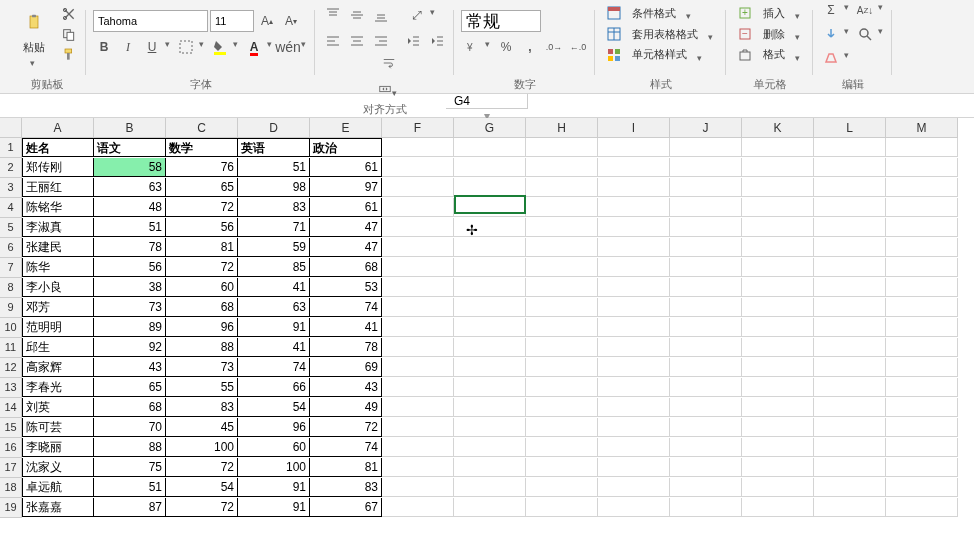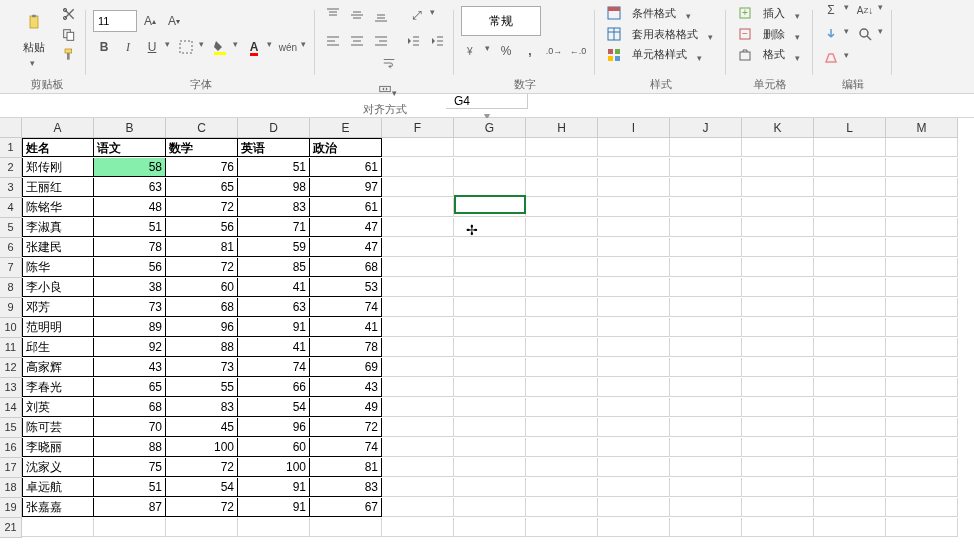--- a/index.html
+++ b/index.html
@@ -49,21 +49,21 @@
 
 .selected-cell { position: absolute; border: 2px solid #1a7f37; pointer-events: none; }
 .cursor-plus { position: absolute; font-size: 14px; color: #000; pointer-events: none; }
 
 svg { width: 16px; height: 16px; }
 
 .col-A { width: 72px; } .col-B { width: 72px; } .col-C { width: 72px; } .col-D { width: 72px; } .col-E { width: 72px; }
 .col-F { width: 72px; } .col-G { width: 72px; } .col-H { width: 72px; } .col-I { width: 72px; } .col-J { width: 72px; }
 .col-K { width: 72px; } .col-L { width: 72px; } .col-M { width: 72px; }
 
-.number-format-select { border: 1px solid #ababab; background: #fff; height: 30px; width: 80px; font-size: 12px; padding: 0 4px; text-align: center; }
+.number-format-select { border: 1px solid #ababab; background: #fff; height: 22px; width: 80px; font-size: 17px; padding: 0 4px; }
 </style>
 </head>
 <body>
 
 <div class="ribbon">
 
   <div class="ribbon-group">
     <div style="display:flex;gap:4px;align-items:center;">
       <div class="big-btn">
         <div class="big-btn-icon">
@@ -96,20 +96,21 @@
             </svg>
           </div>
       </div>
     </div>
     <div class="ribbon-group-label">剪贴板</div>
   </div>
 
   <div class="ribbon-group">
     <div class="ribbon-stack" style="gap:4px;">
       <div class="font-row">
+        <input class="font-select font-name" value="Tahoma" style="">
         <input class="font-select font-size" value="11" style="">
         <div class="small-btn">A<sup style="font-size:8px">▴</sup></div>
         <div class="small-btn">A<sup style="font-size:8px">▾</sup></div>
       </div>
       <div class="font-row">
         <div class="small-btn" style="font-weight:bold">B</div>
         <div class="small-btn" style="font-style:italic;font-family:serif">I</div>
         <div class="small-btn" style="text-decoration:underline">U</div>
         <span class="dropdown-arrow"></span>
         <div class="small-btn">
@@ -122,21 +123,21 @@
             <svg viewBox="0 0 16 16">
               <path d="M4 2l6 6-4 4-4-4z" fill="#666"></path>
               <rect x="2" y="13" width="12" height="3" fill="#ffff00"></rect>
             </svg>
           </div>
         <span class="dropdown-arrow"></span>
         <div class="small-btn">
             <span style="position:relative"><b style="color:#333">A</b><span style="position:absolute;left:0;right:0;bottom:-2px;height:3px;background:#ff0000"></span></span>
           </div>
         <span class="dropdown-arrow"></span>
-        <div class="small-btn" style="font-size:10px">
+        <div class="small-btn" style="font-size:14px">
             <ruby>wén<rt></rt></ruby>
           </div>
         <span class="dropdown-arrow"></span>
       </div>
     </div>
     <div class="ribbon-group-label">字体</div>
   </div>
 
   <div class="ribbon-group">
     <div class="ribbon-stack" style="gap:4px;">
@@ -670,33 +671,17 @@
         <div class="cell col-E bordered num">67</div>
         <div class="cell col-F"></div>
         <div class="cell col-G"></div>
         <div class="cell col-H"></div>
         <div class="cell col-I"></div>
         <div class="cell col-J"></div>
         <div class="cell col-K"></div>
         <div class="cell col-L"></div>
         <div class="cell col-M"></div>
       </div>
-      <div class="row">
-        <div class="row-header">21</div>
-        <div class="cell col-A"></div>
-        <div class="cell col-B"></div>
-        <div class="cell col-C"></div>
-        <div class="cell col-D"></div>
-        <div class="cell col-E"></div>
-        <div class="cell col-F"></div>
-        <div class="cell col-G"></div>
-        <div class="cell col-H"></div>
-        <div class="cell col-I"></div>
-        <div class="cell col-J"></div>
-        <div class="cell col-K"></div>
-        <div class="cell col-L"></div>
-        <div class="cell col-M"></div>
-      </div>
     </div>
 
   <div class="selected-cell" style="left:454px;top:77px;width:72px;height:19px;"></div>
   <div class="cursor-plus" style="left:466px;top:104px;">✢</div>
 </div>
 
 </body></html>

